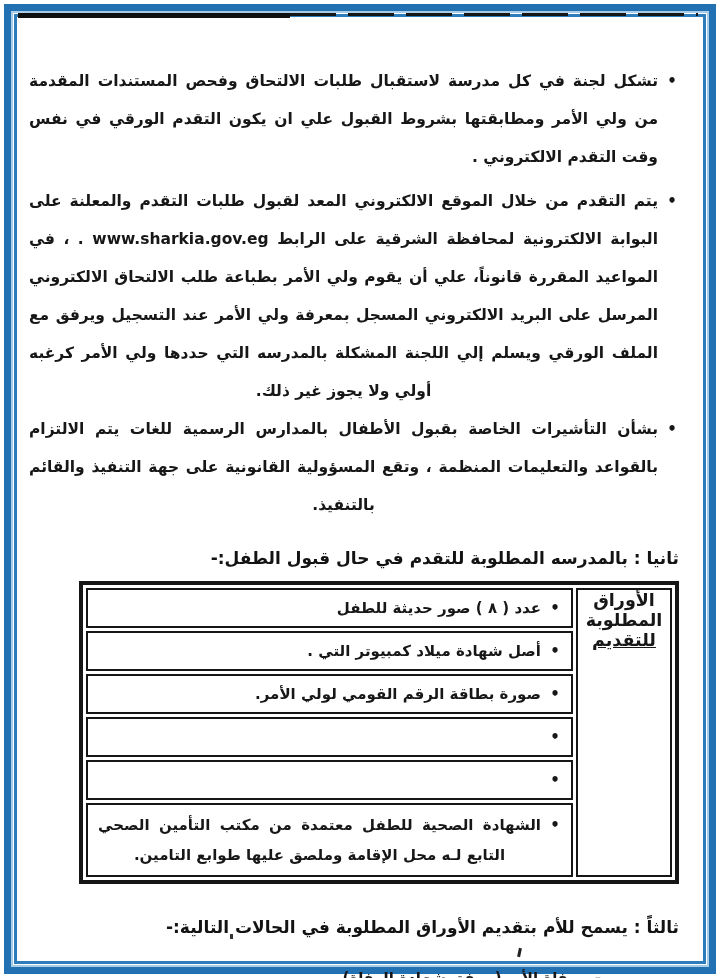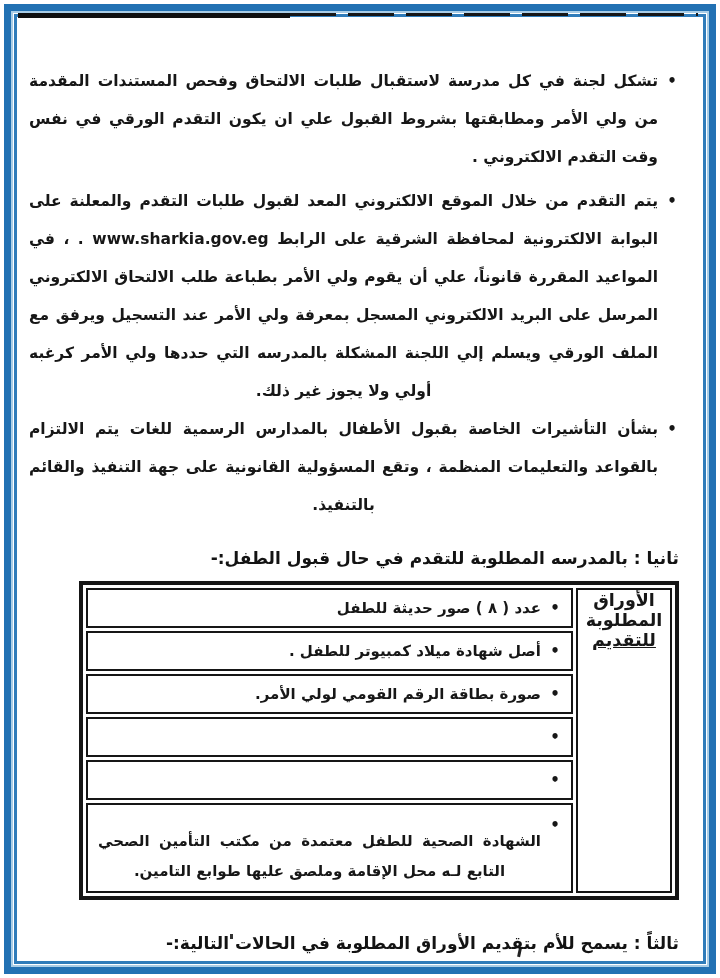--- a/index.html
+++ b/index.html
@@ -63,21 +63,21 @@
   .label-col .label-word{white-space:nowrap;}
   .label-col .label-word:nth-child(3){text-decoration:underline;}
   .rows-col{flex:1;display:flex;flex-direction:column;gap:3px;}
   .t-row{
     border:2px solid #161616;display:flex;gap:8px;align-items:flex-start;
     padding:5px 10px;font-size:15px;font-weight:bold;line-height:26px;
   }
   .t-row .marker{flex:0 0 12px;text-align:center;}
   .t-row .ptext{flex:1;text-align:right;}
   .t-row.wrap{line-height:30px;}
-  .t-row.wrap .ptext{text-align:justify;text-align-last:center;margin-top:16px;}
+  .t-row.wrap .ptext{text-align:justify;text-align-last:center;}
   
   .dash-list{margin-top:30px;}
   .dash-item{
     display:flex;gap:14px;padding-right:78px;
     font-size:15px;font-weight:bold;line-height:22px;margin-bottom:38px;
   }
   .dash-item .dash{flex:0 0 10px;}
   .dash-item .dtext{text-align:right;}
   .u-word{text-decoration:underline;}
 </style>
@@ -115,21 +115,21 @@
       <span class="label-word">المطلوبة</span>
       <span class="label-word">للتقديم</span>
     </div>
     <div class="rows-col">
       <div class="t-row">
         <span class="marker">•</span>
         <div class="ptext">عدد ( ٨ ) صور حديثة للطفل</div>
       </div>
       <div class="t-row">
         <span class="marker">•</span>
-        <div class="ptext">أصل شهادة ميلاد كمبيوتر للطفل .</div>
+        <div class="ptext">أصل شهادة ميلاد كمبيوتر التي .</div>
       </div>
       <div class="t-row">
         <span class="marker">•</span>
         <div class="ptext">صورة بطاقة الرقم القومي لولي الأمر.</div>
       </div>
       <div class="t-row">
         <span class="marker">•</span>
       </div>
       <div class="t-row">
         <span class="marker">•</span>

